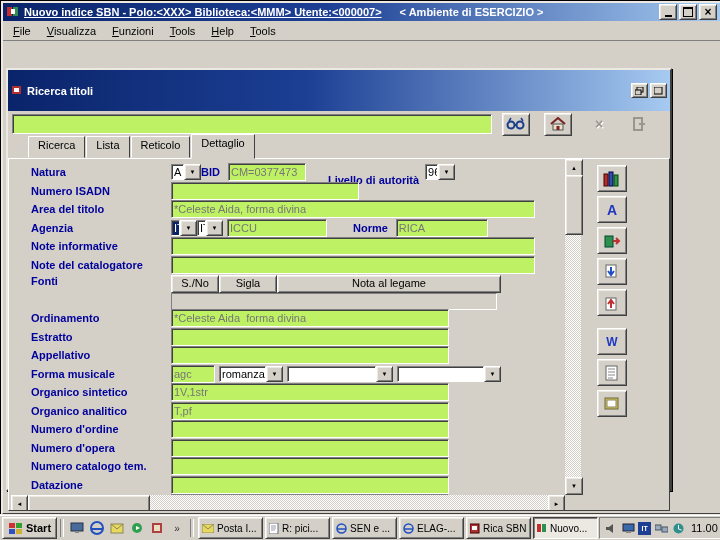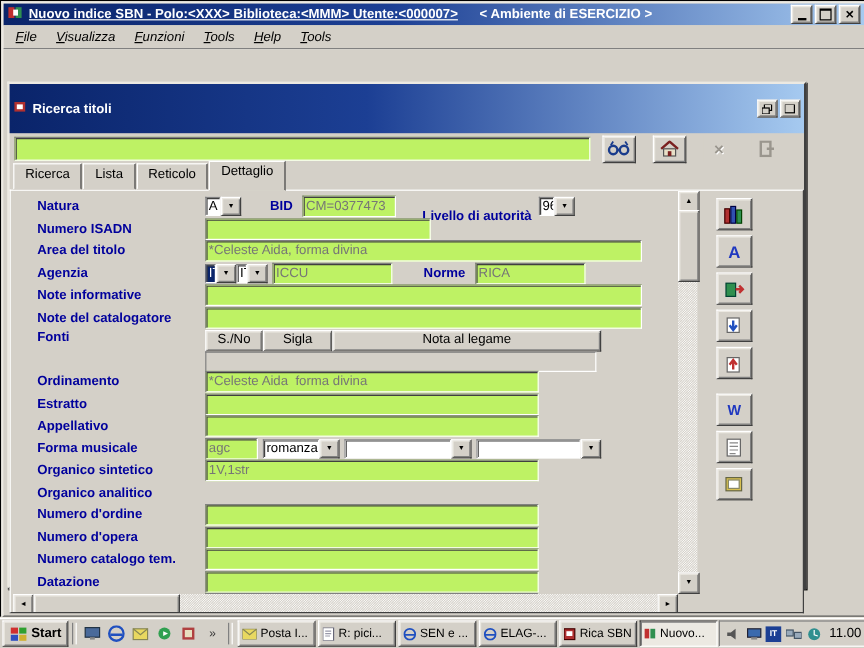--- a/index.html
+++ b/index.html
@@ -16,58 +16,58 @@
   .titlebar{height:18px;background:linear-gradient(90deg,#0a246a,#1c3f94 45%,#a6caf0);display:flex;align-items:center;padding:0 3px;}
   .titlebar .title{color:#fff;font-weight:bold;margin-left:4px;white-space:nowrap;overflow:hidden;text-decoration:underline;}
   .titlebar .env{color:#fff;font-weight:bold;margin-left:18px;white-space:nowrap;}
   .tb-spacer{flex:1;}
   .win-btn{width:16px;height:14px;margin-left:2px;display:flex;align-items:center;justify-content:center;flex:none;}
   .glyph-min{width:7px;height:2px;background:#000;margin-top:7px;}
   .glyph-max{width:8px;height:7px;border:1px solid #000;border-top-width:2px;}
   .icon-close::after{content:"\00d7";font-size:12px;font-weight:bold;line-height:10px;}
 
   .menubar{height:19px;display:flex;align-items:center;padding-left:2px;background:#d4d0c8;border-bottom:1px solid #808080;box-shadow:0 1px 0 #fff;}
-  .menu-item{display:inline-block;padding:18px 8px;font-style:italic;}
+  .menu-item{display:inline-block;padding:18px 8px;}
   .menu-item::first-letter{text-decoration:underline;}
 
   .mdi{position:relative;height:469px;background:#d4d0c8;}
 
   
   .inner-window{position:absolute;left:3px;top:27px;width:662px;height:419px;background:#d4d0c8;
     border:2px solid;border-color:#ece9e2 #404040 #404040 #ece9e2;box-shadow:1px 1px 0 #000;}
   .inner-titlebar{height:17px;background:linear-gradient(90deg,#0a246a,#1c3f94 45%,#a6caf0);display:flex;align-items:center;padding:12px 3px;}
   .inner-titlebar .title{color:#fff;font-weight:bold;margin-left:4px;}
   .small-btn{width:15px;height:13px;margin-left:2px;display:flex;align-items:center;justify-content:center;flex:none;}
 
   .inner-toolbar{height:26px;display:flex;align-items:center;padding-left:4px;}
   .search-input{width:472px;height:18px;font-size:11px;padding:0 3px;outline:none;}
   .tbtn{width:26px;height:21px;display:flex;align-items:center;justify-content:center;flex:none;}
   .tbtn.disabled{box-shadow:none;border-color:#d4d0c8;background:#d4d0c8;}
   .icon-x-grey::after{content:"\00d7";font-size:14px;font-weight:bold;color:#9a968e;text-shadow:1px 1px 0 #fff;}
 
-  .tabs{display:flex;align-items:flex-end;height:21px;padding-left:3px;position:relative;z-index:2;}
+  .tabs{display:flex;align-items:flex-end;height:21px;padding-left:20px;position:relative;z-index:2;}
   .tab{height:18px;padding:2px 9px 0;background:#d4d0c8;border:1px solid;border-color:#fff #404040 transparent #fff;margin-right:1px;}
   .tab.active{height:21px;margin-bottom:-1px;border-bottom:1px solid #d4d0c8;z-index:3;position:relative;}
 
   .inner-content{position:relative;height:351px;border:1px solid;border-color:#fff #404040 #404040 #fff;background:#d4d0c8;overflow:hidden;}
 
   
   .form{position:absolute;left:2px;top:0;width:556px;height:100%;padding-top:4px;overflow:hidden;}
   .frow{display:flex;align-items:center;height:18.5px;padding-left:20px;}
   .frow.tall{height:34px;align-items:flex-start;padding-top:1px;}
   .flabel{width:136px;margin-right:4px;flex:none;font-weight:bold;color:#00009c;white-space:nowrap;}
   .flabel.inline{width:auto;}
   .tfield{height:16px;font-size:11px;padding:0 2px;color:#333;outline:none;}
   .muted{color:#767676;}
   .combo{display:flex;height:16px;flex:none;}
   .cval{display:block;background:#fff;border:1px solid;border-color:#808080 #fff #fff #808080;box-shadow:inset 1px 1px 0 #404040;padding:1px 2px 0;flex:1;overflow:hidden;white-space:nowrap;}
   .cval.sel{background:#0a246a;color:#fff;}
   .carrow{width:15px;flex:none;display:flex;align-items:center;justify-content:center;}
   .carrow::after{content:"\25bc";font-size:6px;}
-  .ml2{margin-left:2px;}.ml4{margin-left:4px;}.ml6{margin-left:6px;}.ml22{margin-left:22px;margin-top:15px;}.ml24{margin-left:24px;}.ml26{margin-left:26px;}
+  .ml2{margin-left:2px;}.ml4{margin-left:4px;}.ml6{margin-left:6px;}.ml22{margin-left:22px;margin-top:15px;}.ml24{}.ml26{margin-left:26px;}
   .w26{width:26px;}.w30{width:30px;}.w38{width:38px;}.w64{width:64px;}.w72{width:72px;}.w86{width:86px;}.w94{width:94px;}
   .w104{width:104px;}.w106{width:106px;}.w182{width:182px;}.w272{width:272px;}.w358{width:358px;}
 
   .fonti-wrap{display:flex;flex-direction:column;}
   .fonti-head{display:flex;}
   .fonti-col{height:15px;text-align:center;padding-top:1px;overflow:hidden;white-space:nowrap;}
   .fc1{width:46px;}.fc2{width:56px;}.fc3{width:222px;}
   .fonti-body{width:324px;height:15px;background:#d4d0c8;border:1px solid;border-color:#808080 #fff #fff #808080;}
 
   
@@ -296,20 +296,21 @@
                 </div>
             </div>
 
             <div class="frow">
               <span class="flabel">Organico sintetico</span>
               <input class="tfield bi muted w272" value="1V,1str" style="">
             </div>
 
             <div class="frow">
               <span class="flabel">Organico analitico</span>
+              <input class="tfield bi muted w272" value="T,pf" style="">
             </div>
 
             <div class="frow">
               <span class="flabel">Numero d'ordine</span>
               <input class="tfield bi w272" value="" style="">
             </div>
 
             <div class="frow">
               <span class="flabel">Numero d'opera</span>
               <input class="tfield bi w272" value="" style="">

